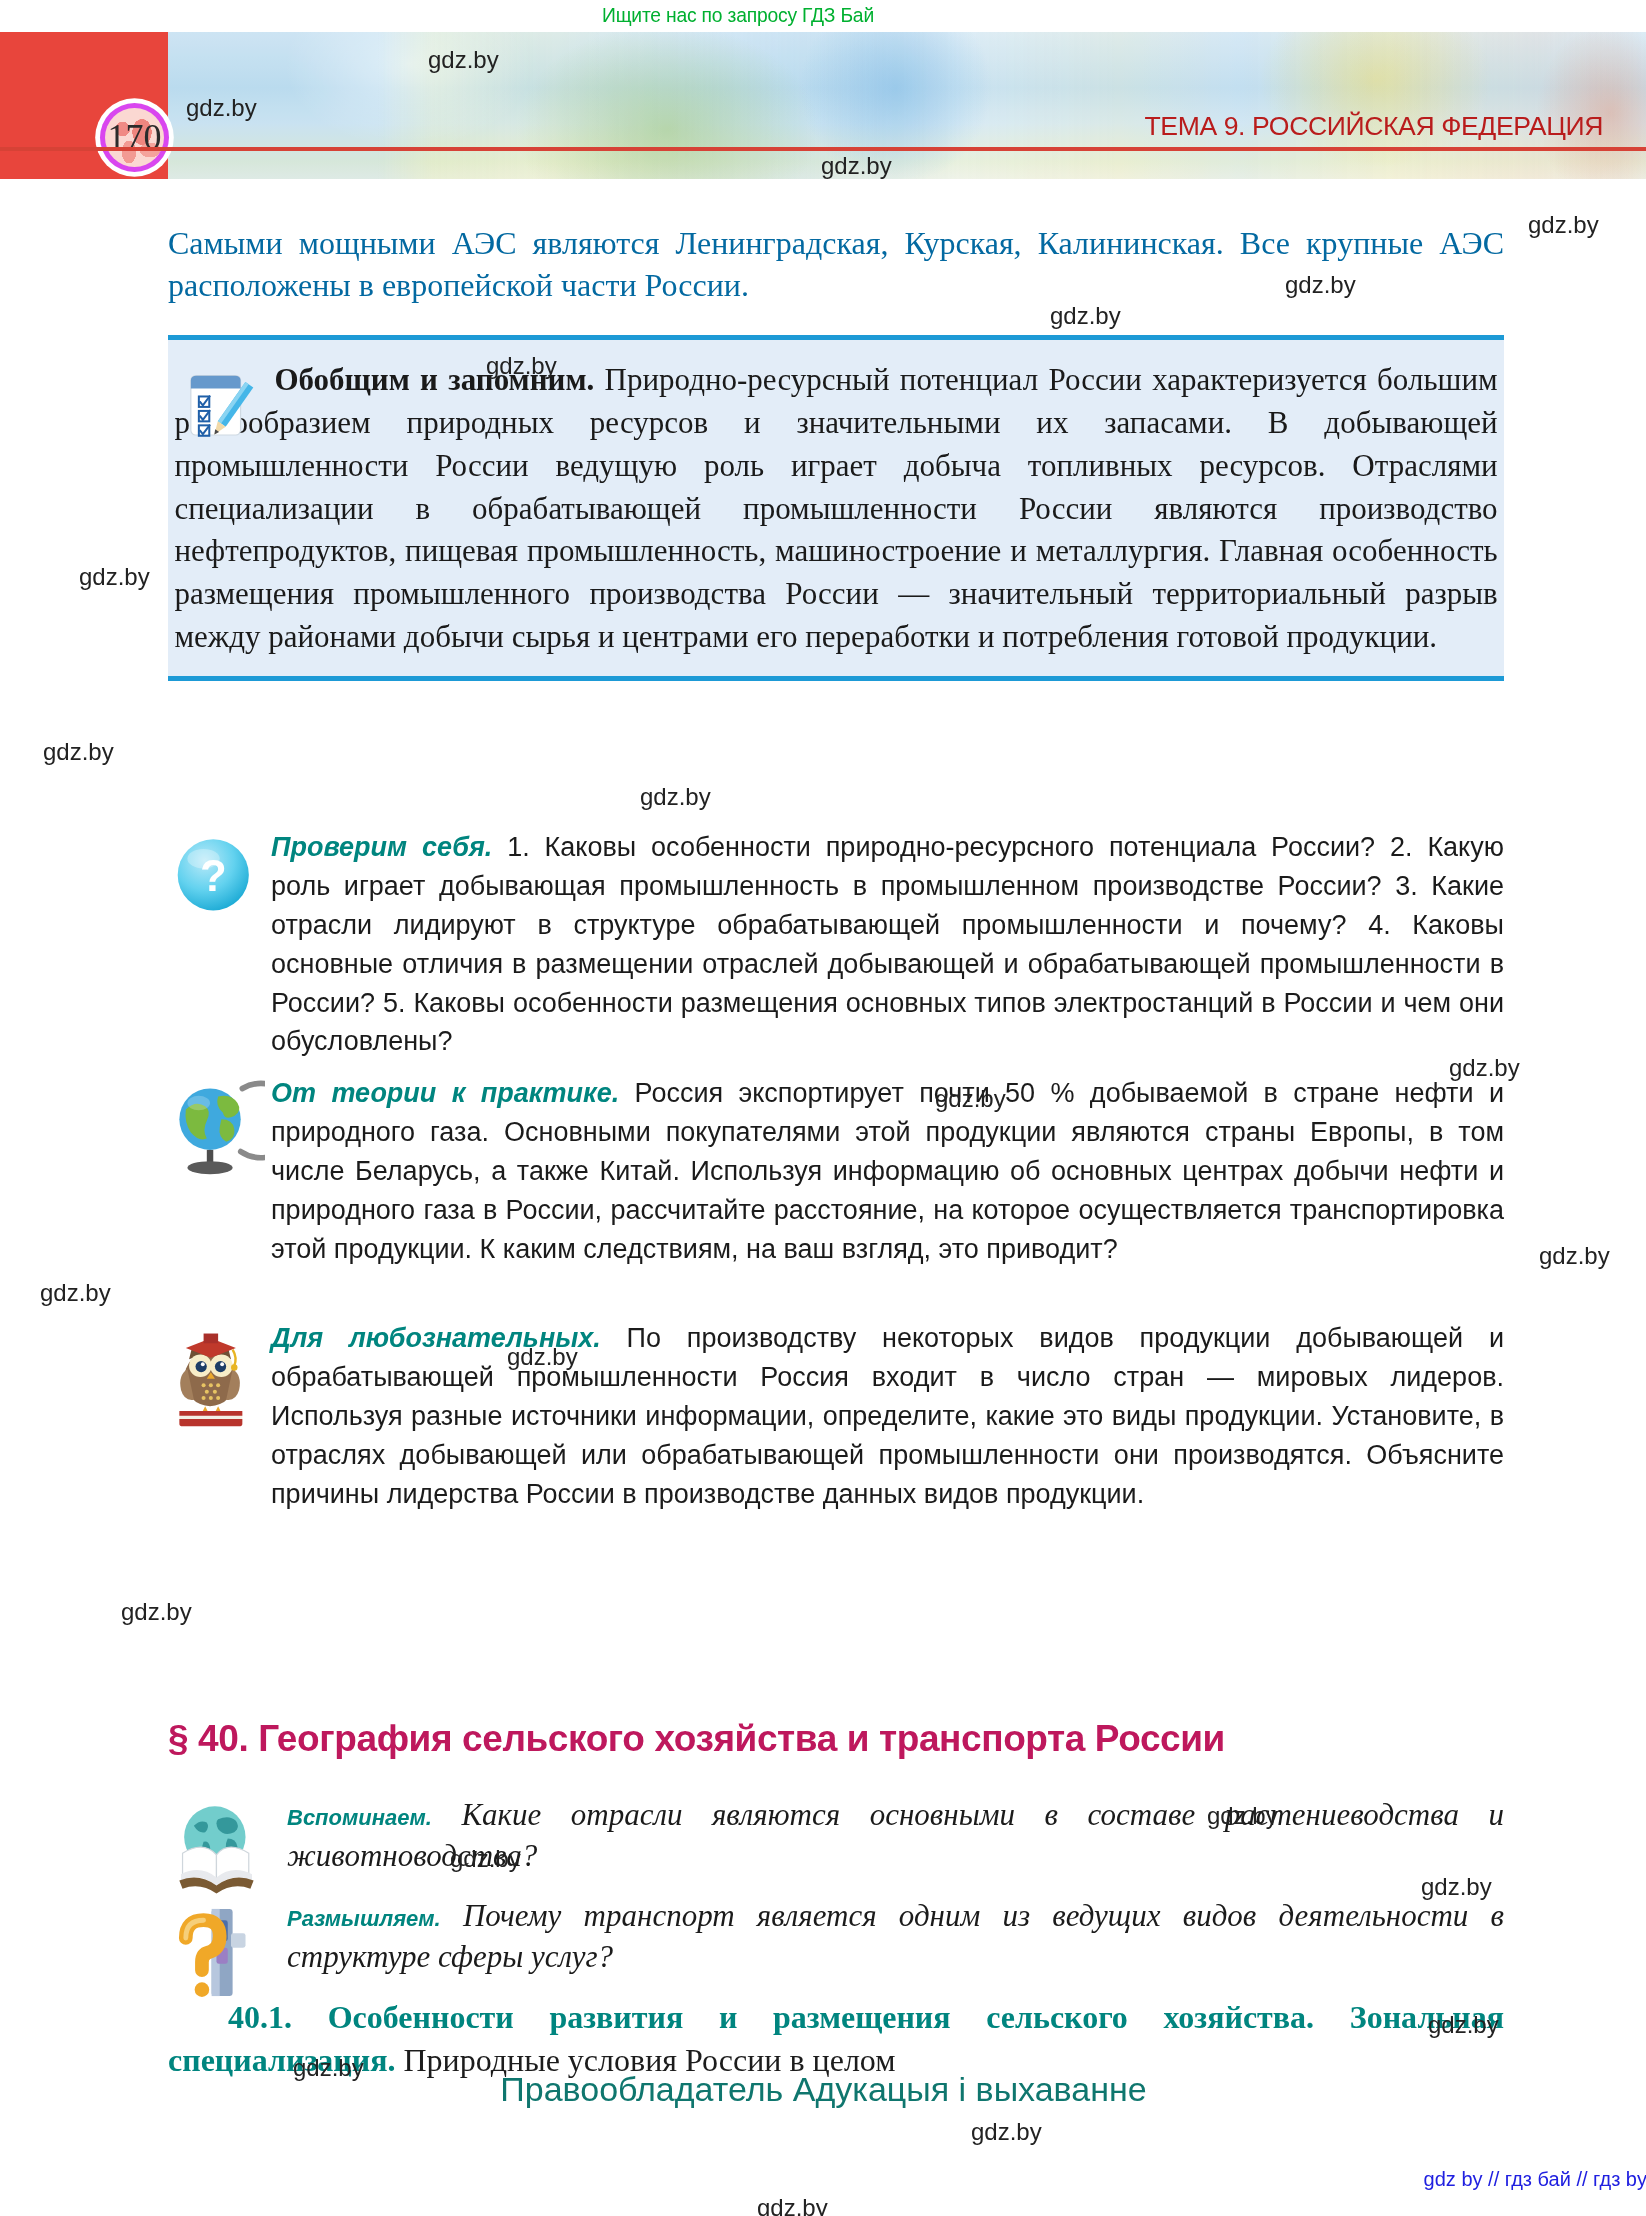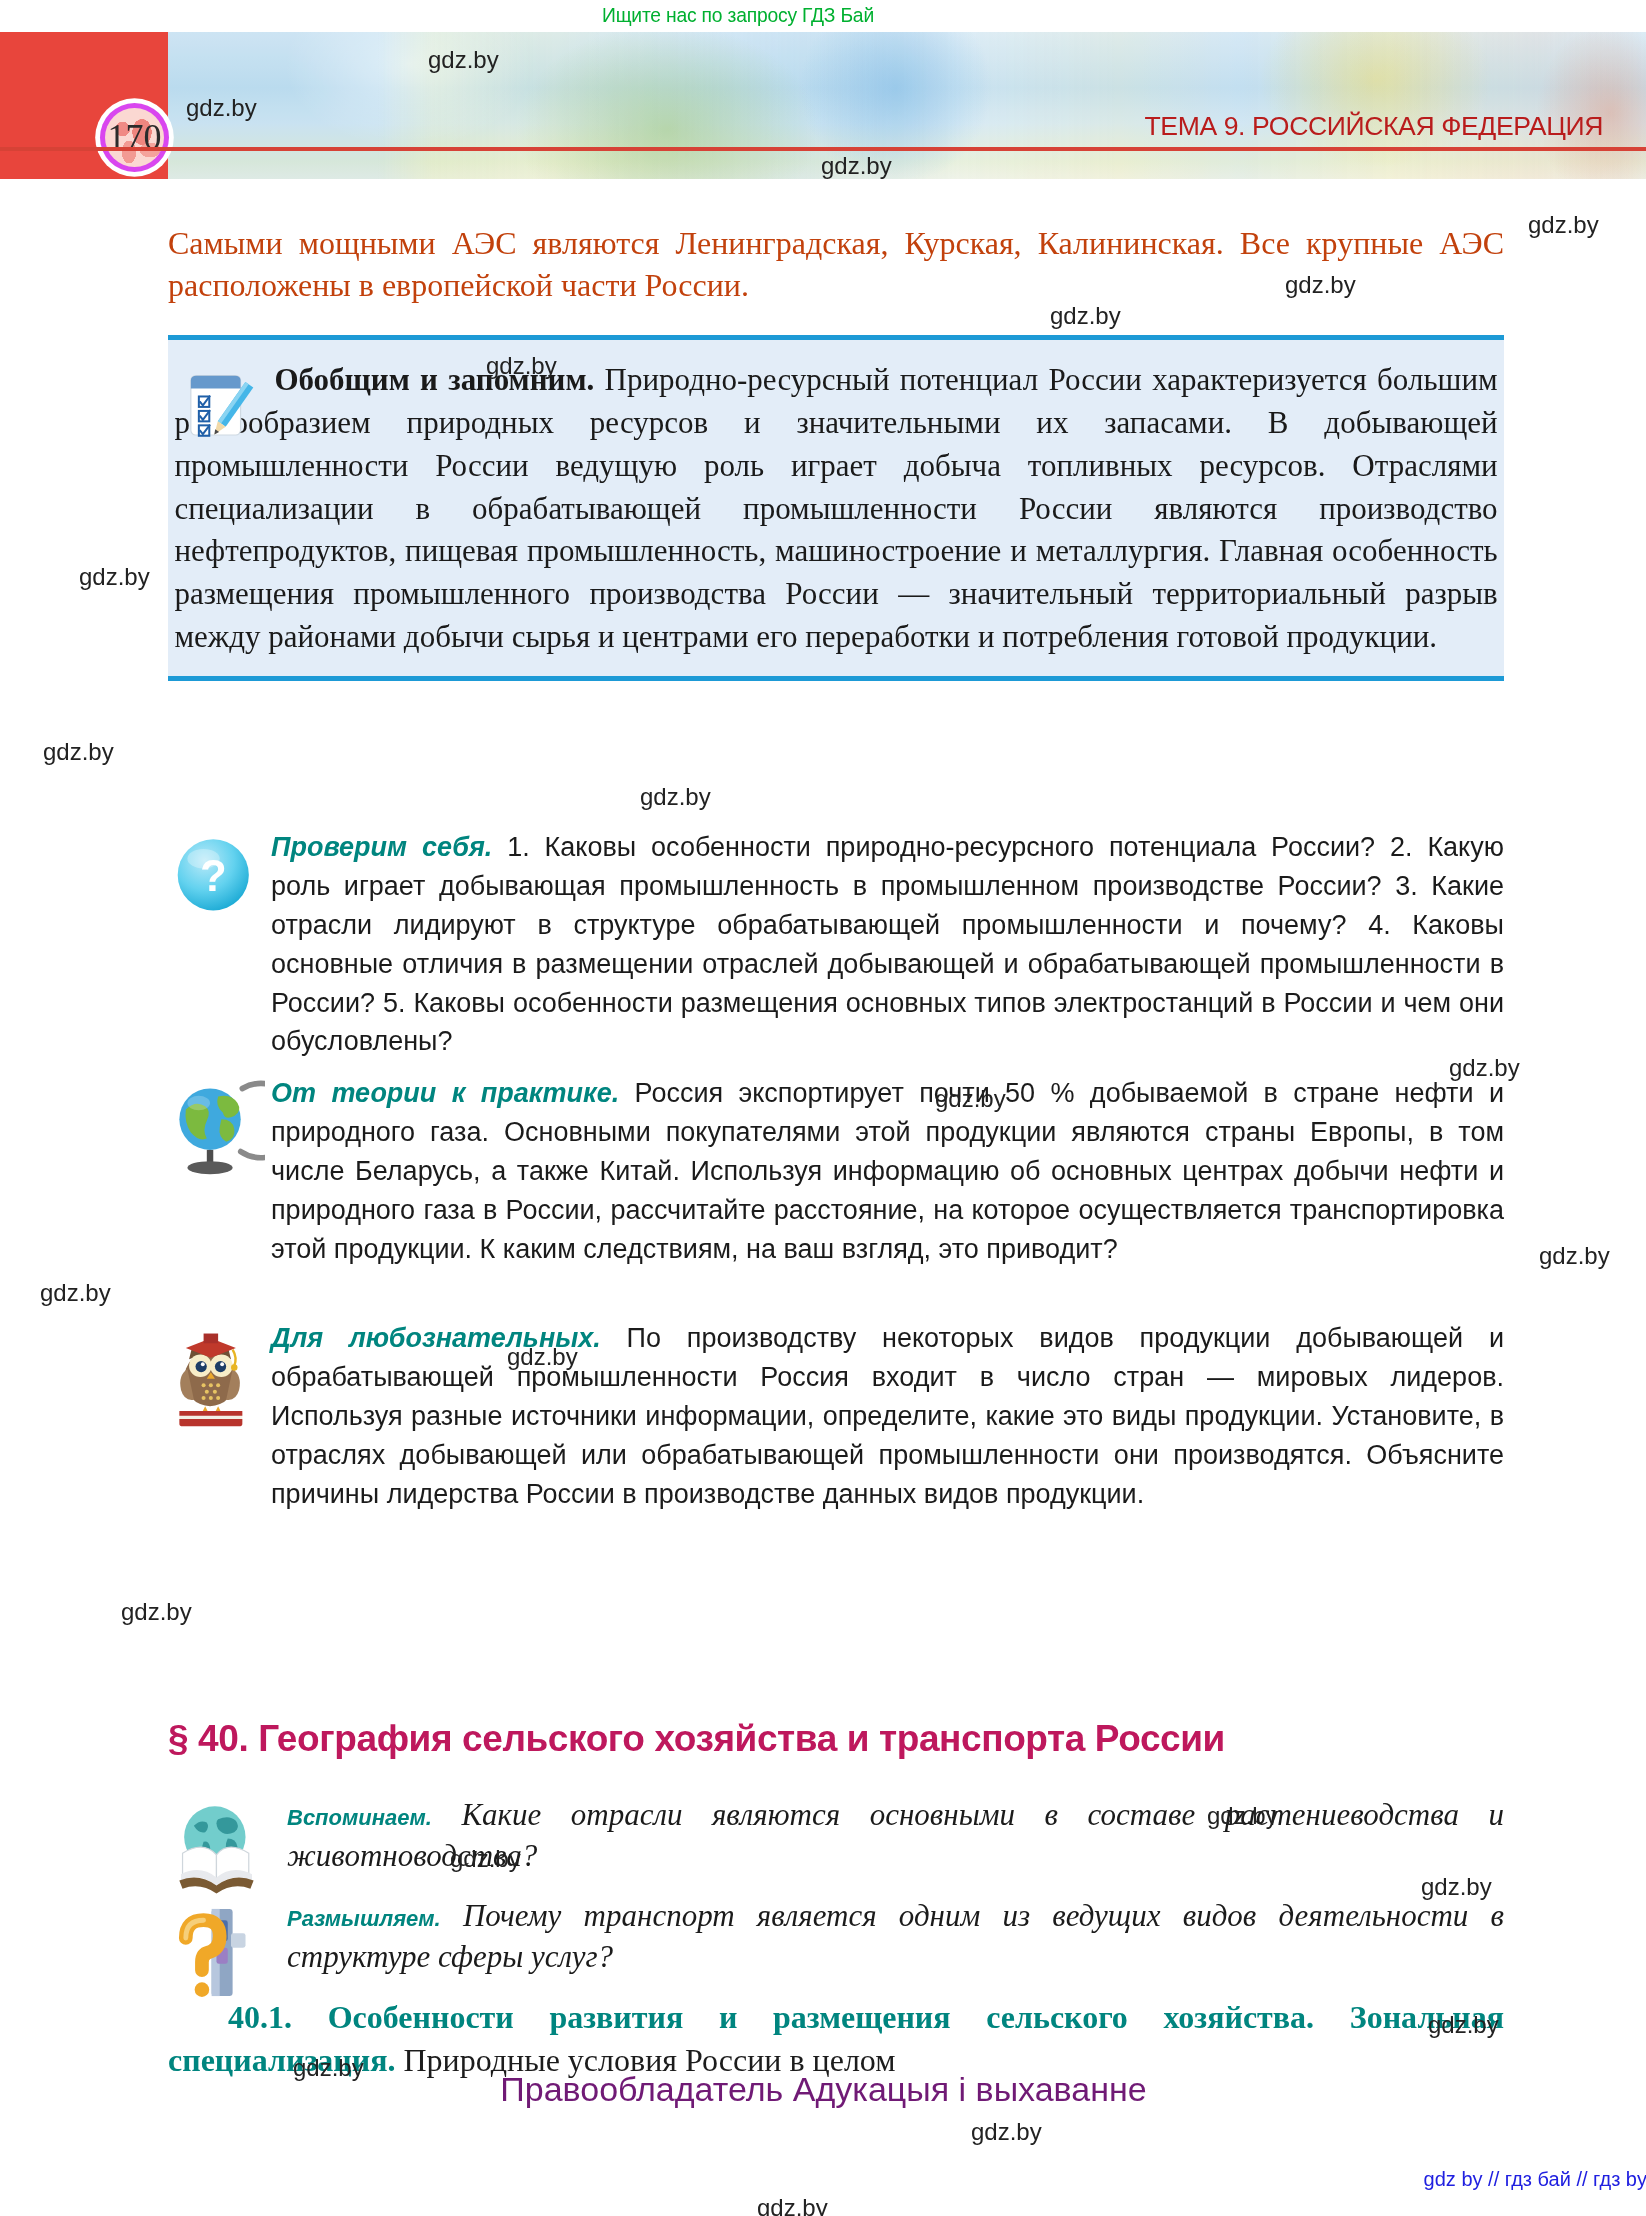--- a/index.html
+++ b/index.html
@@ -126,21 +126,21 @@
   
   .content { position: absolute; top: 183px; left: 0; width: 1647px; }
 
   .lead-par {
     position: absolute;
     top: 39px; left: 168px;
     width: 1336px;
     font-family: "Liberation Serif", serif;
     font-size: 32px;
     line-height: 1.32;
-    color: #c2410c;
+    color: #0369a1;
     text-align: justify;
     text-align-last: left;
   }
 
   
   .summary-box {
     position: absolute;
     top: 152px; left: 168px;
     width: 1336px;
     background: #e3edf8;
@@ -244,21 +244,21 @@
   }
 
   
   .copyright {
     position: absolute;
     top: 2070px; left: 0;
     width: 1647px;
     text-align: center;
     font-family: "Liberation Sans", sans-serif;
     font-size: 34px;
-    color: #701a75;
+    color: #0f766e;
   }
   .site-footer {
     position: absolute;
     top: 2168px; left: 0;
     width: 1647px;
     text-align: right;
     font-family: "Liberation Sans", sans-serif;
     font-size: 20px;
     color: #2020e0;
   }

